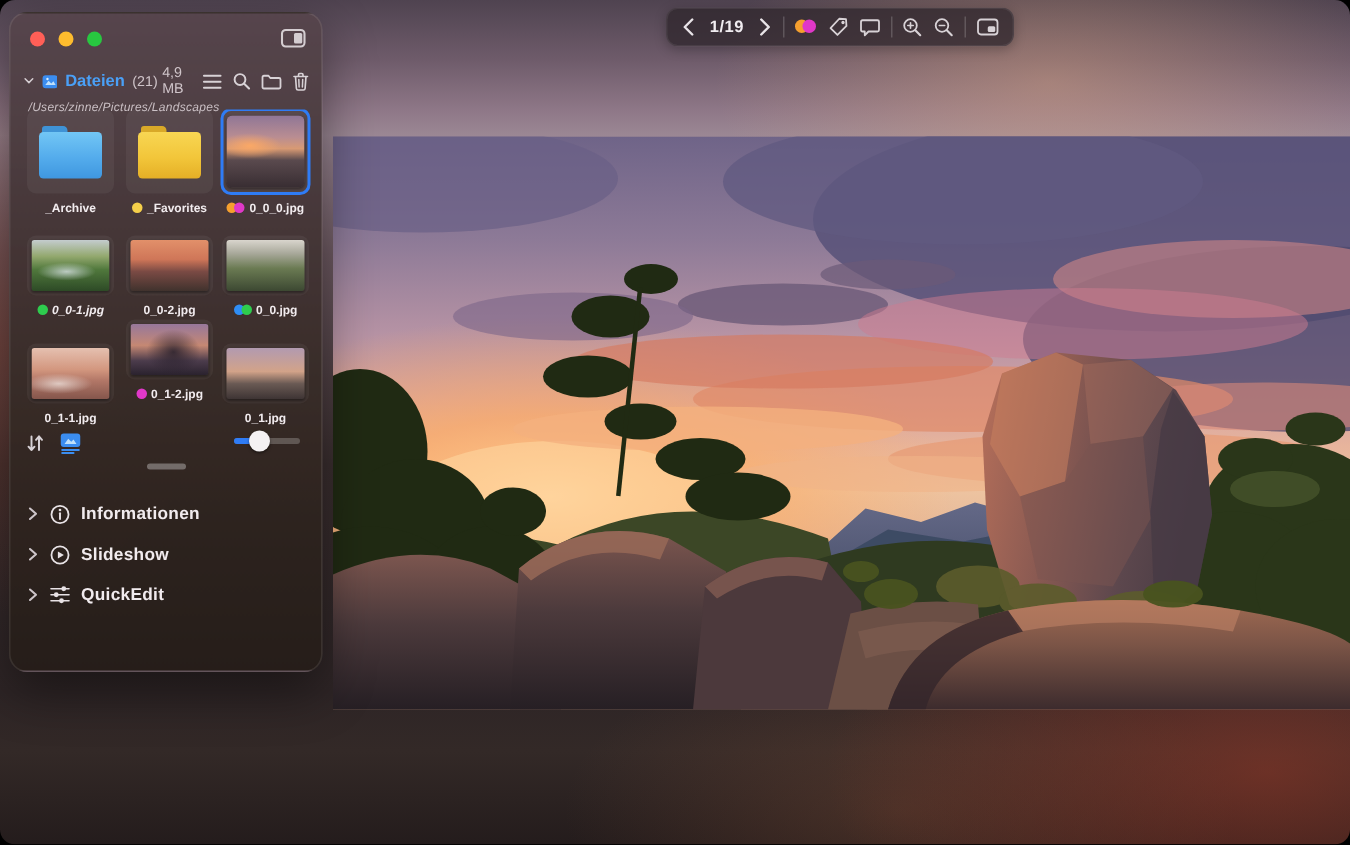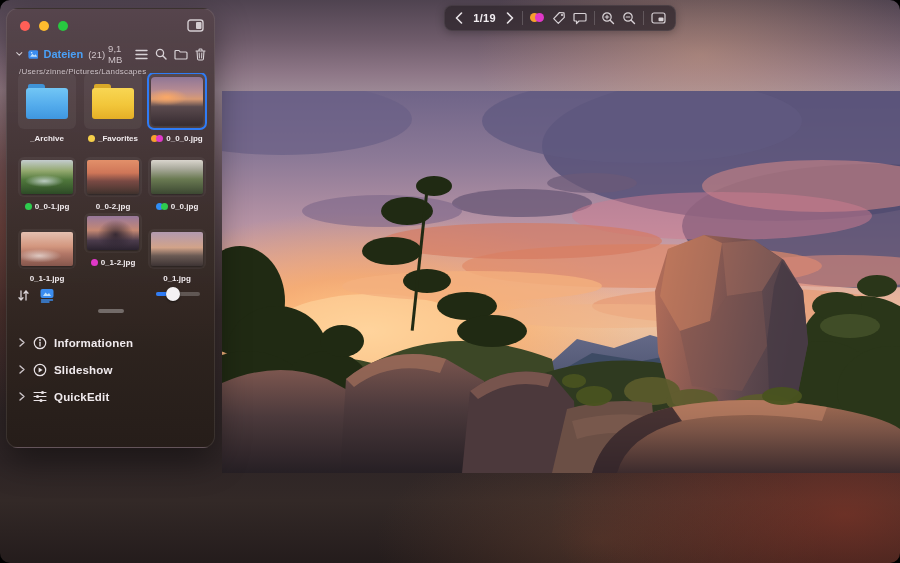--- a/index.html
+++ b/index.html
@@ -39,21 +39,21 @@
   .traffic { position:absolute; left:13px; top:12px; display:flex; gap:9px; }
   .tl { width:10px; height:10px; border-radius:50%; }
   .sb-toggle { position:absolute; right:10px; top:9px; width:18px; height:15px; display:flex; align-items:center; justify-content:center; }
 
   .files-header { position:absolute; left:9px; right:8px; top:37px; height:16px; display:flex; align-items:center; gap:5px; }
   .hd-title { font-size:11px; font-weight:bold; }
   .hd-meta { font-size:9.5px; color:#cfc4c9; }
   .hd-icons { margin-left:auto; display:flex; gap:7px; align-items:center; }
   .hd-icons span { display:flex; }
 
-  .files-path { position:absolute; left:12px; top:58px; font-size:8px; color:#cabfc4; letter-spacing:.2px; }
+  .files-path { position:absolute; left:12px; top:58px; font-size:8px; color:#cabfc4; letter-spacing:.2px;font-style:italic; }
 
   .files-grid { position:absolute; left:10px; top:64px; width:192px; height:210px; overflow:hidden; }
   .cell { position:absolute; width:58px; }
   .c0 { left:1px; }  .c1 { left:67px; } .c2 { left:131px; }
   .thumb-box { height:56px; border-radius:6px; background:rgba(255,255,255,.05);
     display:flex; align-items:center; justify-content:center; }
   .thumb-box.sm { height:40px; }
   .thumb-box.selected { outline:2px solid #2f7cf6; outline-offset:-1px; }
   .thumb-img { width:52px; height:34px; border-radius:2px; box-shadow:0 1px 2px rgba(0,0,0,.4); }
   .thumb-img.big { width:52px; height:48px; border-radius:4px; }
@@ -304,21 +304,21 @@
       <svg class="ic" width="9" height="6" viewBox="0 0 9 6">
           <path d="M1,1 L4.5,4.5 L8,1" stroke="#d4cdd1" stroke-width="1.4" fill="none" stroke-linecap="round" stroke-linejoin="round"></path>
         </svg>
       <svg class="ic" width="15" height="13" viewBox="0 0 15 13">
           <rect x="0.5" y="0.5" width="14" height="12" rx="3" fill="#3b8df0"></rect>
           <path d="M3,9.5 L6,5.5 L8.5,8 L10.5,6 L12.5,9.5 Z" fill="#bfe0fb"></path>
           <circle cx="5" cy="4" r="1.1" fill="#dceefc"></circle>
         </svg>
       <span class="hd-title" style="color: rgb(74, 160, 247);">Dateien</span>
       <span class="hd-meta">(21)</span>
-      <span class="hd-meta" style="margin-left:-2px;">9,1 MB</span>
+      <span class="hd-meta" style="margin-left:-2px;">4,9 MB</span>
       <span class="hd-icons">
         <span>
             <svg class="ic" width="13" height="11" viewBox="0 0 13 11">
               <path d="M1,1.5 H12 M1,5.5 H12 M1,9.5 H12" stroke="#d8d2d6" stroke-width="1.4" stroke-linecap="round"></path>
             </svg>
           </span>
         <span>
             <svg class="ic" width="12" height="12" viewBox="0 0 12 12">
               <circle cx="5" cy="5" r="3.6" stroke="#d8d2d6" stroke-width="1.3" fill="none"></circle>
               <path d="M7.8,7.8 L11,11" stroke="#d8d2d6" stroke-width="1.4" stroke-linecap="round"></path>
@@ -369,21 +369,21 @@
         <div class="thumb-box selected">
             <div class="thumb-img big t-000"></div>
           </div>
         <div class="cell-label">
           <span class="dot" style="background-color: rgb(245, 159, 46);"></span>
           <span class="dot ovl" style="background-color: rgb(224, 56, 200);"></span>
           <span>0_0_0.jpg</span>
         </div>
       </div>
 
-      <div class="cell c0" style="top:84px;">
+      <div class="cell c0" style="top:84px;font-style:italic;">
         <div class="thumb-box sm">
             <div class="thumb-img t-001"></div>
           </div>
         <div class="cell-label">
           <span class="dot" style="background-color: rgb(46, 204, 78);"></span>
           <span>0_0-1.jpg</span>
         </div>
       </div>
       <div class="cell c1" style="top:84px;">
         <div class="thumb-box sm">

